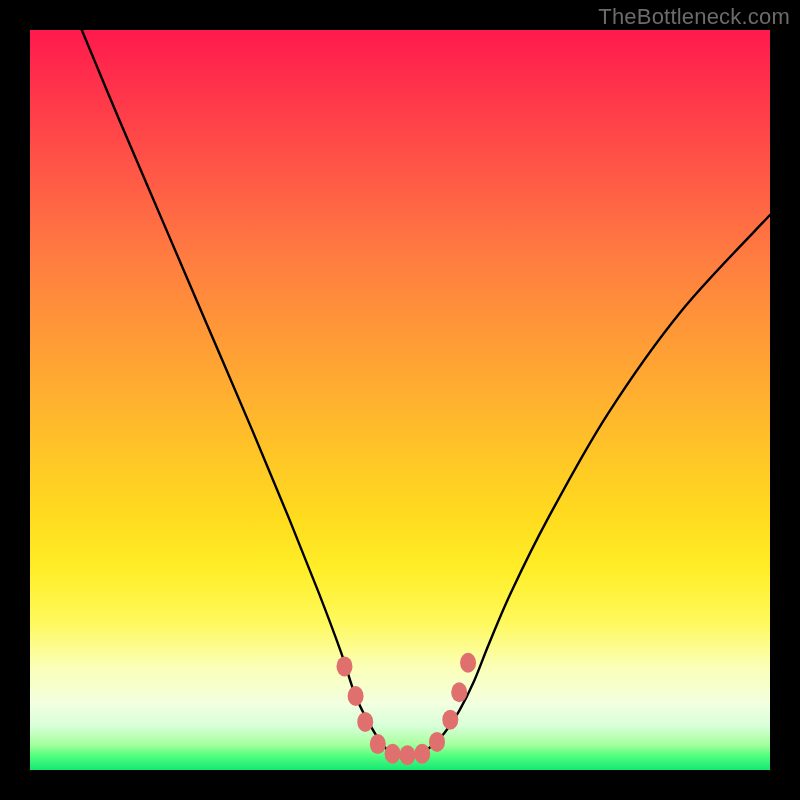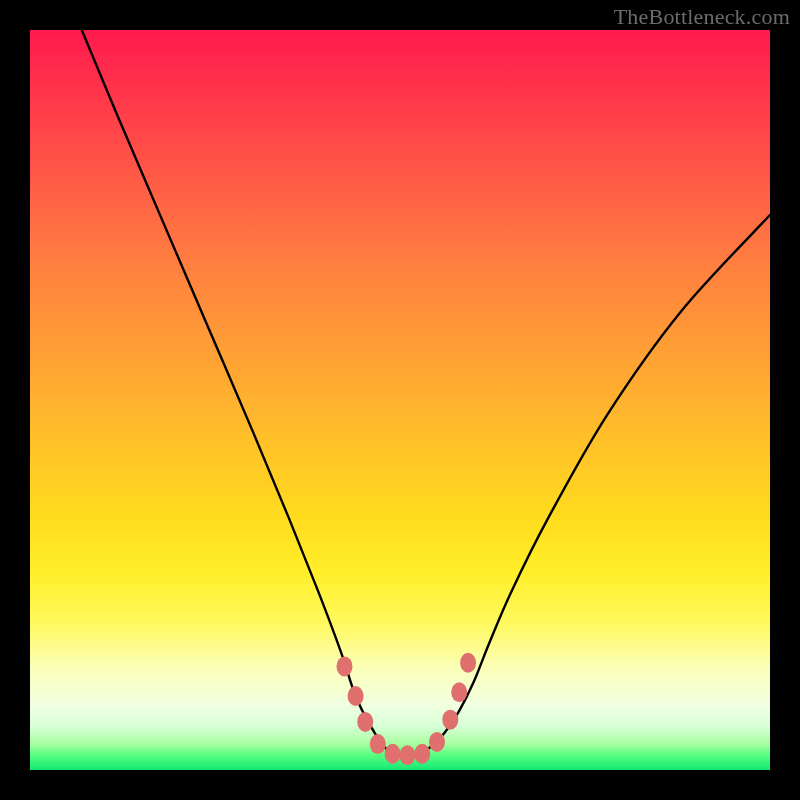--- a/index.html
+++ b/index.html
@@ -11,21 +11,20 @@
     background: #000;
     font-family: Arial, Helvetica, sans-serif;
   }
   .frame {
     position: absolute;
     top: 0;
     left: 0;
     width: 800px;
     height: 800px;
     background: #000;
-    font-family: Liberation Serif, serif;
   }
   .plot-area {
     position: absolute;
     top: 30px;
     left: 30px;
     width: 740px;
     height: 740px;
     
     background: linear-gradient(
       to bottom,

